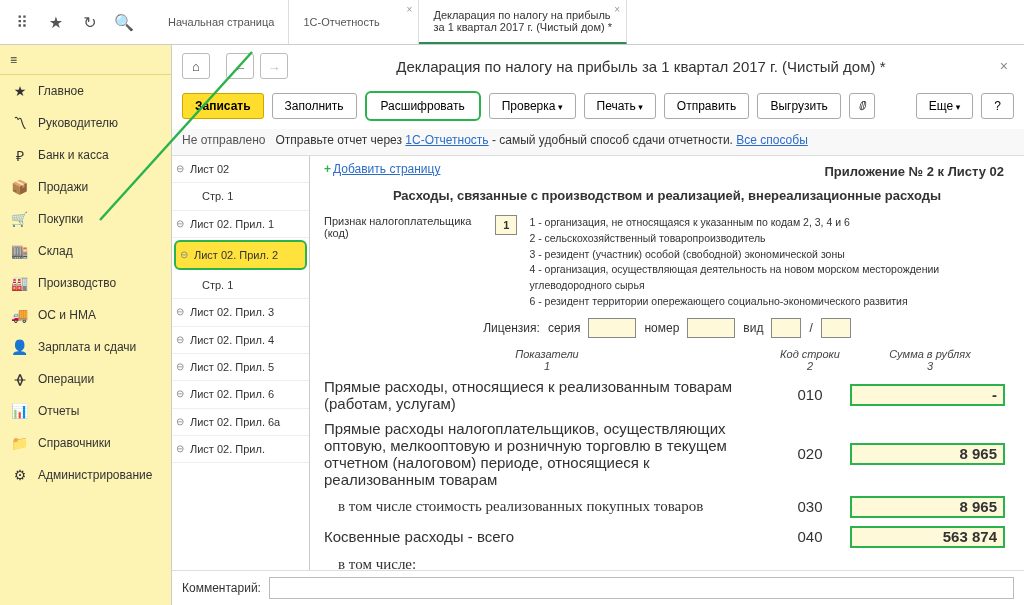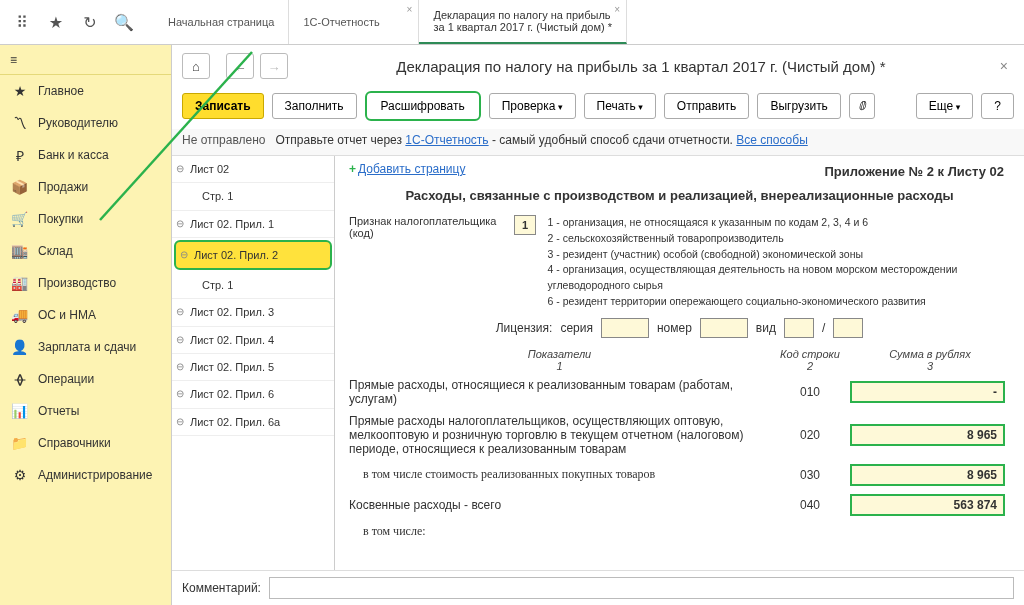--- a/index.html
+++ b/index.html
@@ -25,42 +25,42 @@
 .btn { border: 1px solid #aaa; background: #fff; padding: 5px 12px; border-radius: 3px; cursor: pointer; font-size: 12px; }
 .btn.yellow { background: #ffdd2d; border-color: #c9a800; font-weight: bold; }
 .btn.hl { border: 2px solid #2bb24c; border-radius: 6px; padding: 6px 14px; }
 .btn.dd::after { content: " ▾"; font-size: 9px; }
 .btn.icon-only { padding: 5px 8px; font-style: italic; }
 .spacer { flex: 1; }
 .status-row { display: flex; align-items: center; padding: 4px 10px 8px 10px; font-size: 12px; gap: 10px; border-bottom: 1px solid #ddd; background: #f8f8f8; }
 .status-label { color: #555; }
 .link { color: #2a6dc9; text-decoration: underline; cursor: pointer; }
 .body-split { display: flex; flex: 1; overflow: hidden; }
-.tree { width: 163px; border-right: 1px solid #ccc; overflow-y: auto; background: #fff; font-size: 11px; }
+.tree { width: 138px; border-right: 1px solid #ccc; overflow-y: auto; background: #fff; font-size: 11px; }
 .tree-item { padding: 6px 8px 6px 18px; border-bottom: 1px solid #eee; cursor: pointer; position: relative; line-height: 1.3; }
 .tree-item.sub { padding-left: 30px; }
 .tree-item.sel { background: #ffe23c; border: 2px solid #2bb24c; border-radius: 6px; margin: 2px; }
 .tree-item::before { content: "⊖"; position: absolute; left: 4px; top: 6px; color: #888; font-size: 10px; }
 .tree-item.sub::before { content: ""; }
 .form-area { flex: 1; overflow-y: auto; padding: 6px 14px 10px 14px; background: #fff; position: relative; }
 .add-link { color: #2a6dc9; text-decoration: underline; cursor: pointer; font-size: 12px; }
 .add-plus { color: #2bb24c; font-weight: bold; margin-right: 2px; }
 .app-title { text-align: right; font-weight: bold; font-size: 13px; margin: 2px 6px 4px 0; }
 .section-title { text-align: center; font-weight: bold; font-size: 13px; margin: 4px 0 10px 0; line-height: 1.4; }
 .row { display: flex; align-items: flex-start; gap: 12px; margin-bottom: 4px; font-size: 11px; }
 .code-box { width: 24px; height: 20px; border: 1px solid #888; background: #fef9d8; display: flex; align-items: center; justify-content: center; font-weight: bold; }
 .codes-list { font-size: 10.5px; line-height: 1.5; }
 .lic-row { display: flex; align-items: center; justify-content: center; gap: 8px; margin: 8px 0 10px 0; font-size: 12px; }
 .lic-box { width: 48px; height: 20px; border: 1px solid #888; background: #fef9d8; }
 .lic-box.sm { width: 30px; }
 .headers-row { display: flex; font-style: italic; font-size: 11px; color: #444; margin-bottom: 6px; }
 .hcol1 { flex: 1; text-align: center; }
 .hcol2 { width: 80px; text-align: center; }
 .hcol3 { width: 160px; text-align: center; }
-.data-row { display: flex; align-items: center; margin-bottom: 8px; font-size: 12px; justify-content: flex-end; }
+.data-row { display: flex; align-items: center; margin-bottom: 8px; font-size: 15px; justify-content: flex-end; }
 .dcol1 { flex: 1; padding-right: 10px; }
 .dcol2 { width: 80px; text-align: center; }
 .dcol3 { width: 160px; }
 .val-box { width: 155px; height: 22px; border: 1px solid #666; background: #fef9d8; display: flex; align-items: center; justify-content: flex-end; padding: 0 6px; font-weight: bold; }
 .val-box.hl { border: 2px solid #2bb24c; }
 .indent { padding-left: 14px; font-family: Liberation Serif, serif; }
 .comment-row { display: flex; align-items: center; padding: 6px 10px; border-top: 1px solid #ddd; gap: 8px; background: #fff; }
 .comment-input { flex: 1; height: 22px; border: 1px solid #bbb; padding: 0 6px; }
 svg.annotation { position: absolute; top: 0; left: 0; pointer-events: none; }
 </style>
@@ -185,20 +185,21 @@
         <div class="tree-item">Лист 02</div>
         <div class="tree-item sub">Стр. 1</div>
         <div class="tree-item">Лист 02. Прил. 1</div>
         <div class="tree-item sel">Лист 02. Прил. 2</div>
         <div class="tree-item sub">Стр. 1</div>
         <div class="tree-item">Лист 02. Прил. 3</div>
         <div class="tree-item">Лист 02. Прил. 4</div>
         <div class="tree-item">Лист 02. Прил. 5</div>
         <div class="tree-item">Лист 02. Прил. 6</div>
         <div class="tree-item">Лист 02. Прил. 6а</div>
+        <div class="tree-item">Лист 02. Прил.</div>
       </div>
 
       <div class="form-area">
         <div style="display:flex;justify-content:space-between;align-items:flex-start;">
           <span><span class="add-plus">+</span><span class="add-link">Добавить страницу</span></span>
           <span class="app-title">Приложение № 2 к Листу 02</span>
         </div>
         <div class="section-title">
           <div>Расходы, связанные с производством и реализацией, внереализационные расходы</div>
         </div>

